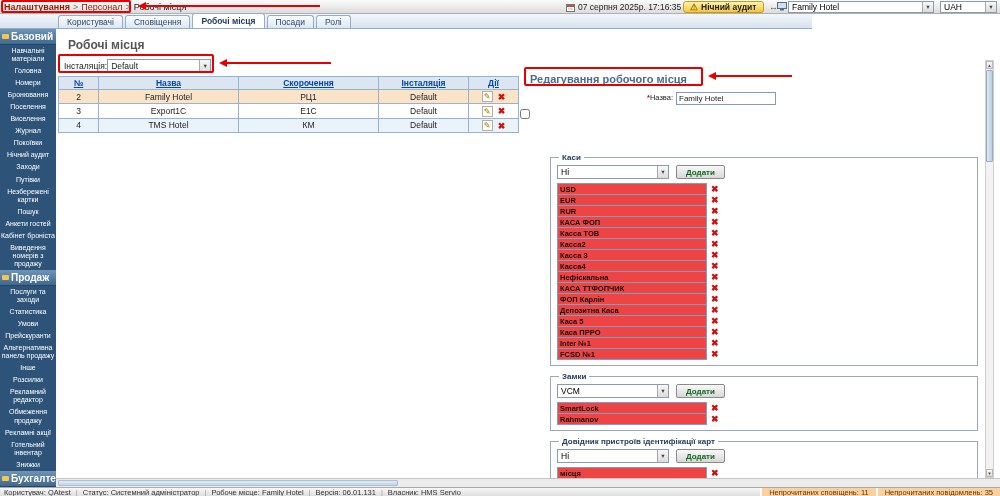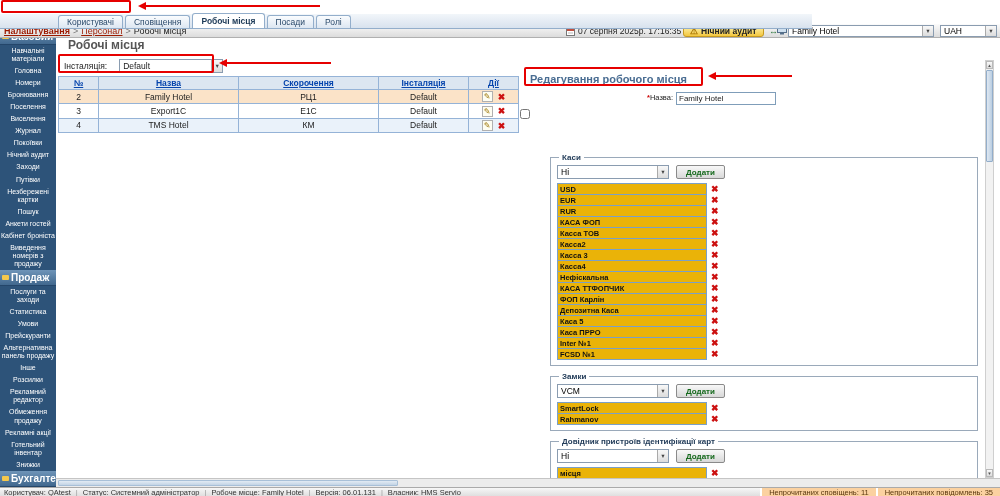--- a/index.html
+++ b/index.html
@@ -1,21 +1,21 @@
 <!DOCTYPE html>
 <html><head>
 <meta charset="utf-8">
 <style>
   *{margin:0;padding:0;box-sizing:border-box;}
   html,body{width:1000px;height:496px;}
   body{font-family:"Liberation Sans",sans-serif;background:#fff;overflow:hidden;}
   #app{position:relative;width:1000px;height:496px;background:#fff;overflow:hidden;}
 
   
-  .topbar{position:absolute;left:0;top:0;width:1000px;height:14px;background:linear-gradient(#fbfbfb,#dcdcdc);border-bottom:1px solid #b0b0b0;font-size:9px;z-index:2;margin-top:24px;}
+  .topbar{position:absolute;left:0;top:0;width:1000px;height:14px;background:linear-gradient(#fbfbfb,#dcdcdc);border-bottom:1px solid #b0b0b0;font-size:9px;z-index:2;}
   .crumbs{position:absolute;left:4px;top:1px;height:11px;display:flex;align-items:center;gap:3px;white-space:nowrap;}
   .crumb{color:#9c1a00;text-decoration:underline;cursor:pointer;}
   .crumb.first{font-weight:bold;}
   .crumb.current{color:#222;text-decoration:none;}
   .crumb-sep{color:#777;}
   .dategrp{position:absolute;left:566px;top:1px;height:12px;display:flex;align-items:center;gap:3px;color:#222;font-size:8.5px;}
   .na-btn{position:absolute;left:683px;top:1px;height:12px;display:flex;align-items:center;gap:3px;padding:0 6px;background:linear-gradient(#fff3b0,#f3c73e);border:1px solid #c79a1e;border-radius:3px;font-weight:bold;font-size:8.5px;color:#222;cursor:pointer;}
   .warn{color:#a87400;font-size:9px;line-height:1;}
   .swap{position:absolute;left:769px;top:2px;color:#2f7a3f;font-size:9px;font-weight:bold;cursor:pointer;}
   .monitor{position:absolute;left:777px;top:2px;cursor:pointer;}
@@ -32,21 +32,21 @@
 
   
   .sidebar{position:absolute;left:0;top:29px;width:56px;height:458px;background:#2d5379;overflow:hidden;z-index:1;}
   .sb-head{display:flex;align-items:center;gap:2px;padding:2px 2px;background:linear-gradient(#6e94b8,#41688e);color:#fff;font-size:10px;font-weight:bold;cursor:pointer;border-bottom:1px solid #24466a;}
   .sb-ico{width:7px;height:5px;background:#f5c84c;border-radius:1px;flex:0 0 auto;}
   .sb-item{color:#fff;font-size:7px;text-align:center;padding:2px 1px;line-height:1.15;cursor:pointer;}
 
   
   .main{position:absolute;left:56px;top:29px;width:944px;height:449px;background:#fff;overflow:hidden;z-index:1;}
   .page-title{position:absolute;left:12px;top:9px;font-size:12px;font-weight:bold;color:#565656;}
-  .inst-row{position:absolute;left:8px;top:30px;display:flex;align-items:center;gap:12px;font-size:8.5px;color:#222;}
+  .inst-row{position:absolute;left:8px;top:30px;display:flex;align-items:center;gap:0;font-size:8.5px;color:#222;}
   .inst-sel{width:104px;height:14px;}
 
   .wp-table{position:absolute;left:2px;top:47px;border-collapse:collapse;table-layout:fixed;width:460px;font-size:8.5px;color:#222;}
   .wp-table th,.wp-table td{border:1px solid #95b3d7;text-align:center;padding:1px 2px;height:13px;overflow:hidden;white-space:nowrap;}
   .wp-table th{background:#dce6f1;}
   .th-link{color:#0645ad;text-decoration:underline;font-weight:bold;cursor:pointer;}
   .row-sel{background:#fbe3c8;}
   .row-a{background:#ffffff;}
   .row-b{background:#eaf2fa;}
   .edit-ico{display:inline-flex;align-items:center;justify-content:center;width:11px;height:11px;border:1px solid #b0b0b0;background:#fdfdf2;color:#a07a10;font-size:8px;margin-right:5px;cursor:pointer;vertical-align:middle;}
@@ -63,21 +63,21 @@
   .fsel{width:104px;height:13px;}
   .cb{width:10px;height:10px;margin:0;}
   .fieldsets{position:absolute;left:30px;top:124px;width:428px;}
   fieldset{border:1px solid #9aa9ba;margin-bottom:6px;padding:2px 6px 5px;}
   legend{font-size:8px;font-weight:bold;color:#223c59;padding:0 3px;margin-left:2px;}
   .ctrl-row{display:flex;align-items:center;gap:7px;margin:1px 0 4px;}
   .lsel{width:112px;height:14px;}
   .add-btn{height:14px;padding:0 9px;background:linear-gradient(#f8f8f8,#d8d8d8);border:1px solid #8a8a8a;border-radius:2px;font-size:8px;font-weight:bold;color:#14691b;cursor:pointer;font-family:"Liberation Sans",sans-serif;}
   .li-row{display:flex;align-items:center;height:12px;}
   .li-row + .li-row{margin-top:-1px;}
-  .li-box{width:150px;height:12px;border:1px solid #7aa0c8;background:#eab308;font-size:7.5px;font-weight:bold;color:#111;padding:0 2px;display:flex;align-items:center;overflow:hidden;white-space:nowrap;}
+  .li-box{width:150px;height:12px;border:1px solid #7aa0c8;background:#ef4444;font-size:7.5px;font-weight:bold;color:#111;padding:0 2px;display:flex;align-items:center;overflow:hidden;white-space:nowrap;}
   .li-x{color:#cc1111;font-weight:bold;font-size:9px;margin-left:4px;cursor:pointer;line-height:1;}
 
   
   .vscroll{position:absolute;left:929px;top:31px;width:9px;height:418px;background:#f2f2f2;border:1px solid #cfcfcf;}
   .vs-btn{position:absolute;left:0;width:7px;height:8px;background:linear-gradient(#fafafa,#dcdcdc);border:1px solid #b9b9b9;font-size:4.5px;color:#555;display:flex;align-items:center;justify-content:center;cursor:pointer;}
   .vs-up{top:0;}
   .vs-down{bottom:0;}
   .vs-thumb{position:absolute;left:0;top:9px;width:7px;height:92px;background:linear-gradient(90deg,#dfe8f2,#bccfe2);border:1px solid #93aecb;border-radius:1px;cursor:pointer;}
   .hstrip{position:absolute;left:56px;top:478px;width:944px;height:9px;background:#ececec;border-top:1px solid #c5c5c5;cursor:pointer;}
   .h-thumb{position:absolute;left:2px;top:1px;width:340px;height:6px;background:linear-gradient(#e2ebf4,#c3d4e5);border:1px solid #a8c0d8;border-radius:1px;}

